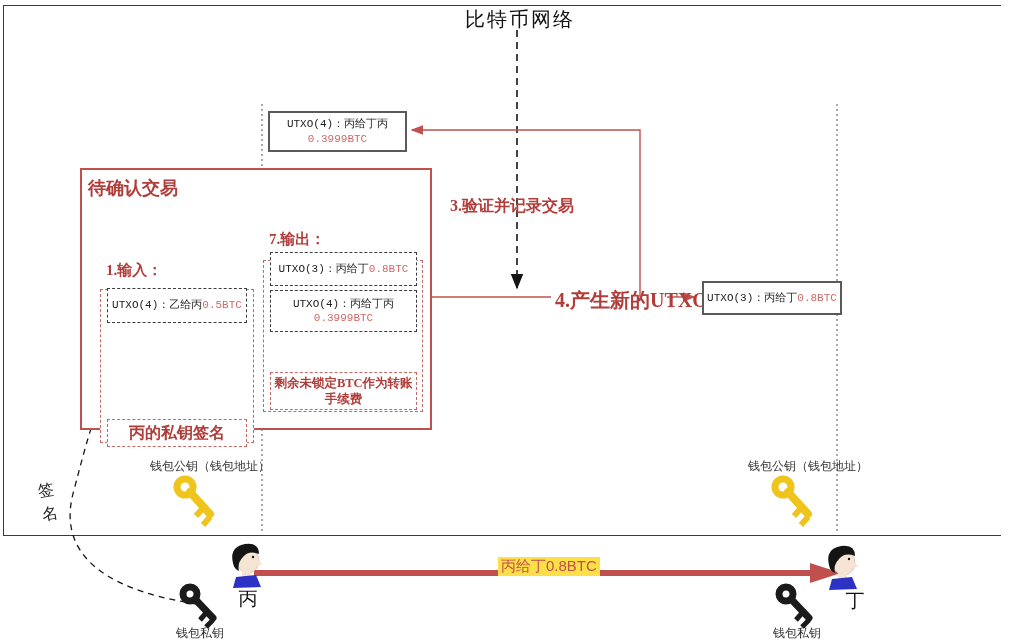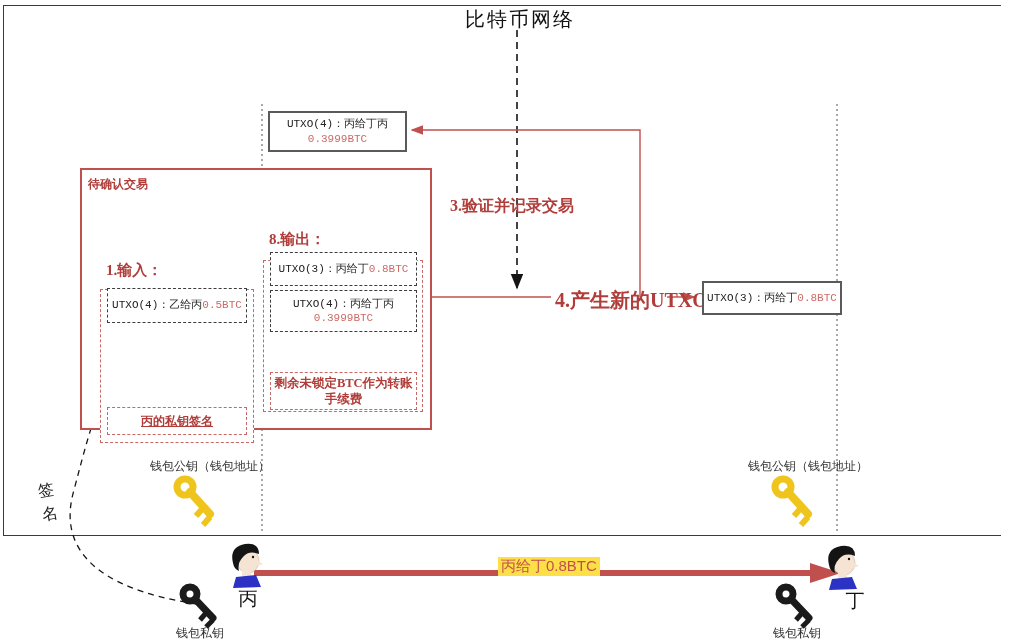--- a/index.html
+++ b/index.html
@@ -60,31 +60,31 @@
   </svg>
 
   <div class="abs title center" style="left:380px;top:6px;width:280px;">比特币网络</div>
 
   <div class="abs utxo-box" style="left:268px;top:111px;width:135px;height:37px;">
     <span>UTXO(4)：丙给丁丙</span>
     <span class="val-red">0.3999BTC</span>
   </div>
 
   <div class="abs tx-box" style="left:80px;top:168px;width:348px;height:258px;"></div>
-  <div class="abs red-bold" style="left:88px;top:176px;font-size:12px;text-align:center;">待确认交易</div>
+  <div class="abs red-bold" style="left:88px;top:176px;font-size:18px;text-align:center;">待确认交易</div>
 
   <div class="abs dash-red" style="left:100px;top:253px;width:152px;height:152px;"></div>
   <div class="abs red-bold" style="left:106px;top:261px;font-size:15px;">1.输入：</div>
   <div class="abs utxo-dashed" style="left:107px;top:288px;width:138px;height:33px;">
     <span><span>UTXO(4)：乙给丙</span><span class="val-red">0.5BTC</span></span>
   </div>
-  <div class="abs dash-red red-bold center" style="left:107px;top:371px;width:138px;height:26px;font-size:12px;line-height:26px;text-decoration:underline;">丙的私钥签名</div>
+  <div class="abs dash-red red-bold center" style="left:107px;top:383px;width:138px;height:26px;font-size:16px;line-height:26px;">丙的私钥签名</div>
 
   <div class="abs dash-red" style="left:263px;top:224px;width:158px;height:150px;"></div>
-  <div class="abs red-bold" style="left:269px;top:230px;font-size:15px;">8.输出：</div>
+  <div class="abs red-bold" style="left:269px;top:230px;font-size:15px;">7.输出：</div>
   <div class="abs utxo-dashed" style="left:270px;top:252px;width:145px;height:32px;">
     <span><span>UTXO(3)：丙给丁</span><span class="val-red">0.8BTC</span></span>
   </div>
   <div class="abs utxo-dashed" style="left:270px;top:290px;width:145px;height:40px;">
     <span>UTXO(4)：丙给丁丙</span>
     <span class="val-red">0.3999BTC</span>
   </div>
   <div class="abs dash-red red-bold center" style="left:270px;top:336px;width:145px;height:36px;font-size:12.5px;
        display:flex;align-items:center;justify-content:center;line-height:1.3;">剩余未锁定BTC作为转账手续费</div>
 

